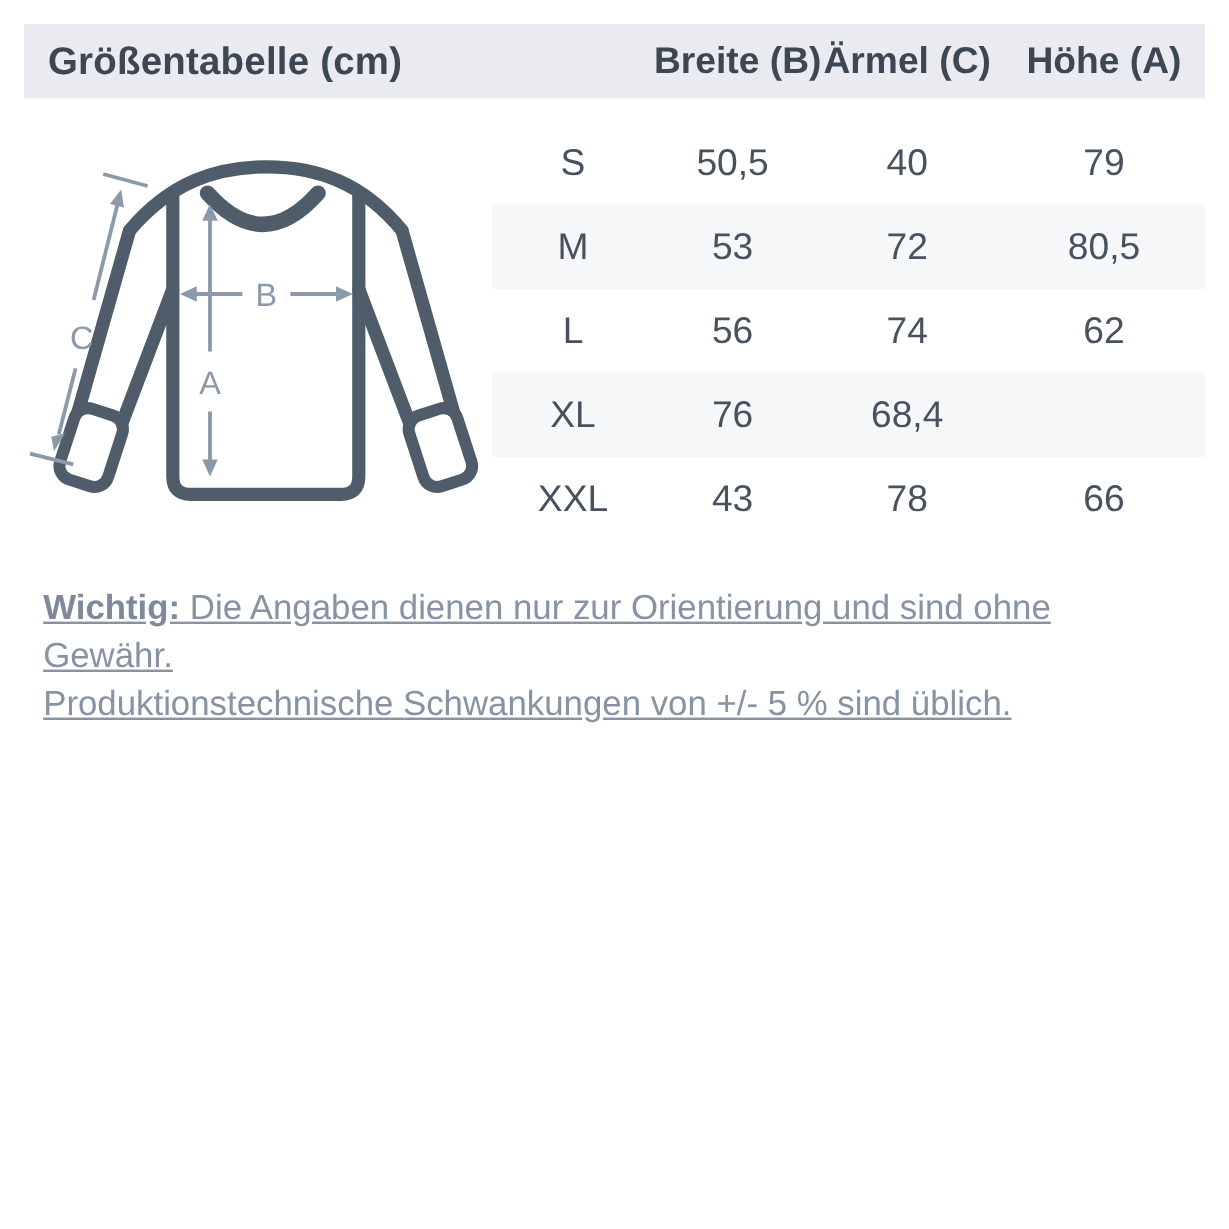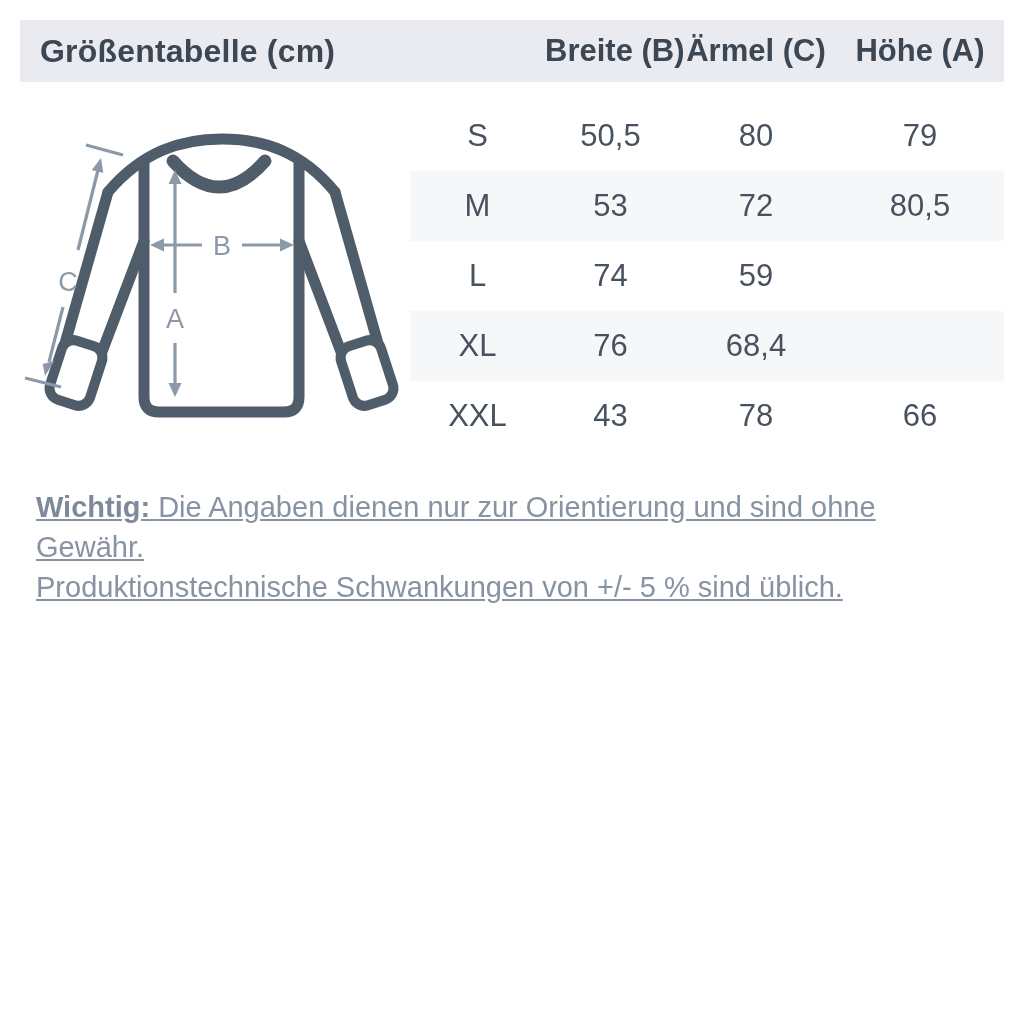--- a/index.html
+++ b/index.html
@@ -111,33 +111,34 @@
       <line class="dim" x1="41" y1="182" x2="27" y2="237"></line>
       <polygon class="dimhead" points="23,251 32.3,236 20.7,239"></polygon>
       <line class="dim" x1="3" y1="253" x2="39" y2="262"></line>
     </g>
   </svg>
 
   <div class="rows">
     <div class="row">
       <div class="cell">S</div>
       <div class="cell">50,5</div>
-      <div class="cell">80</div>
+      <div class="cell">40</div>
       <div class="cell">79</div>
     </div>
     <div class="row striped">
       <div class="cell">M</div>
       <div class="cell">53</div>
       <div class="cell">72</div>
       <div class="cell">80,5</div>
     </div>
     <div class="row">
       <div class="cell">L</div>
+      <div class="cell">56</div>
       <div class="cell">74</div>
-      <div class="cell">59</div>
+      <div class="cell">62</div>
     </div>
     <div class="row striped">
       <div class="cell">XL</div>
       <div class="cell">76</div>
       <div class="cell">68,4</div>
     </div>
     <div class="row">
       <div class="cell">XXL</div>
       <div class="cell">43</div>
       <div class="cell">78</div>

